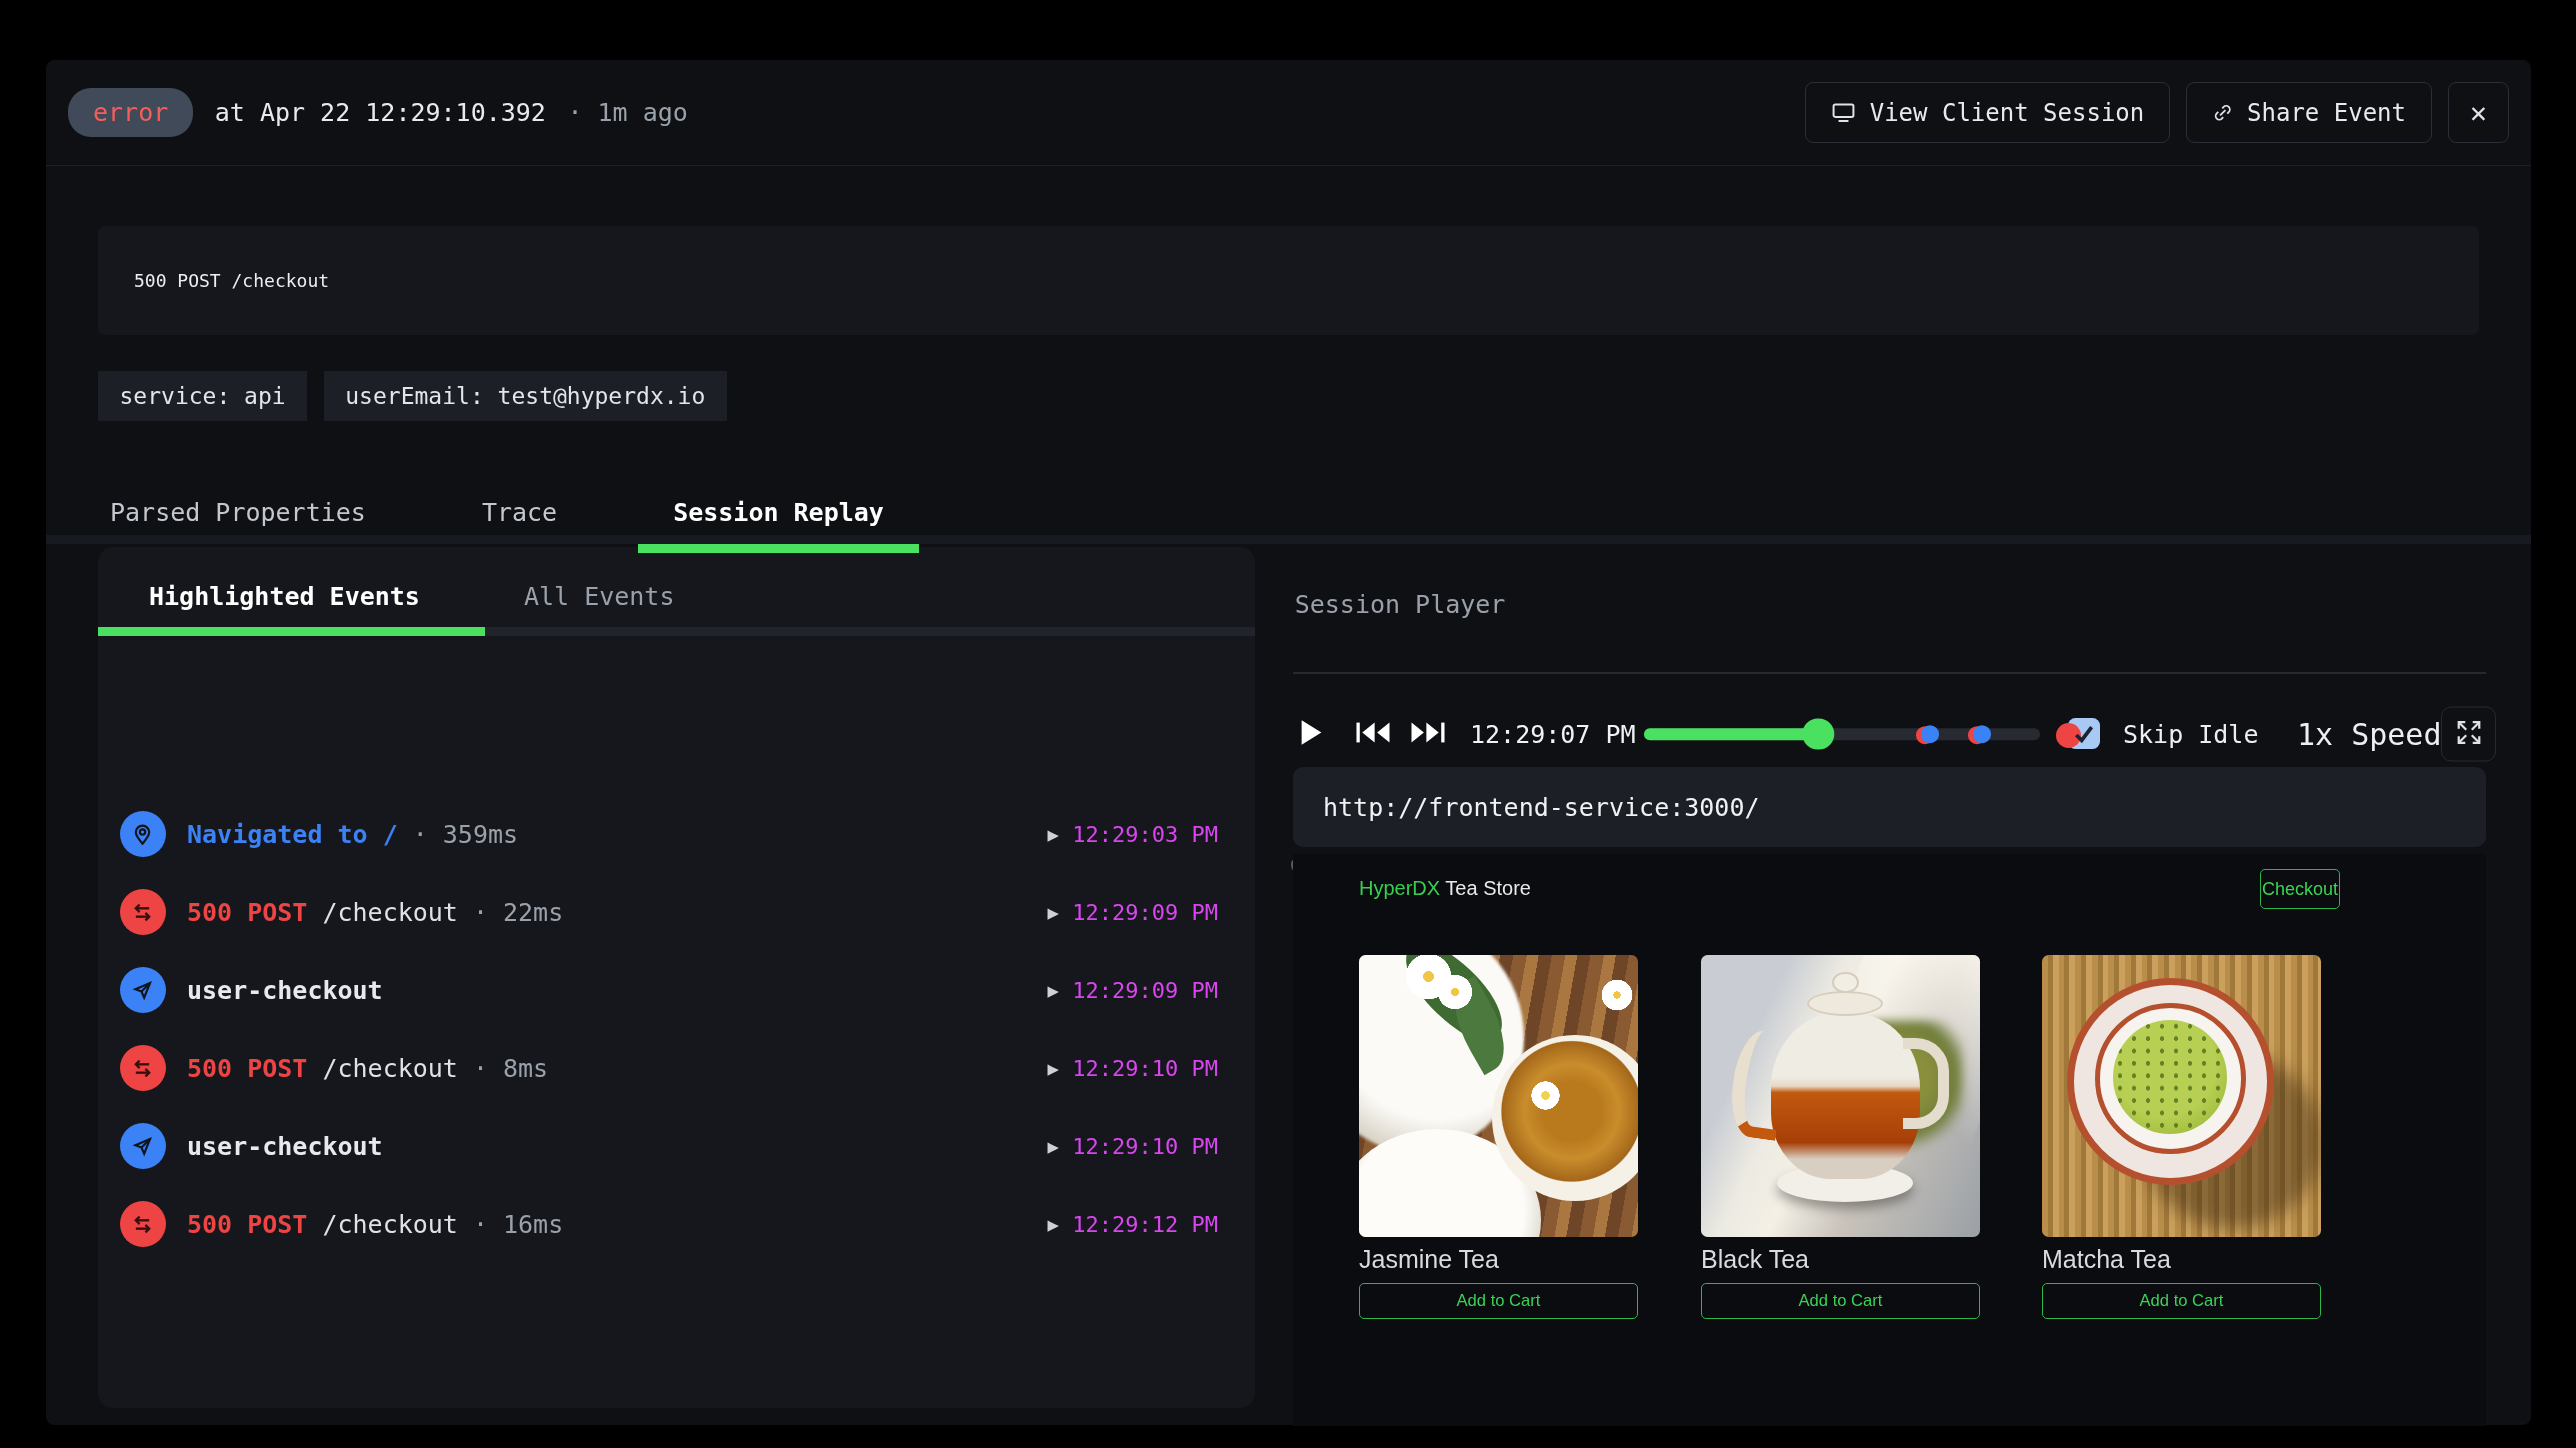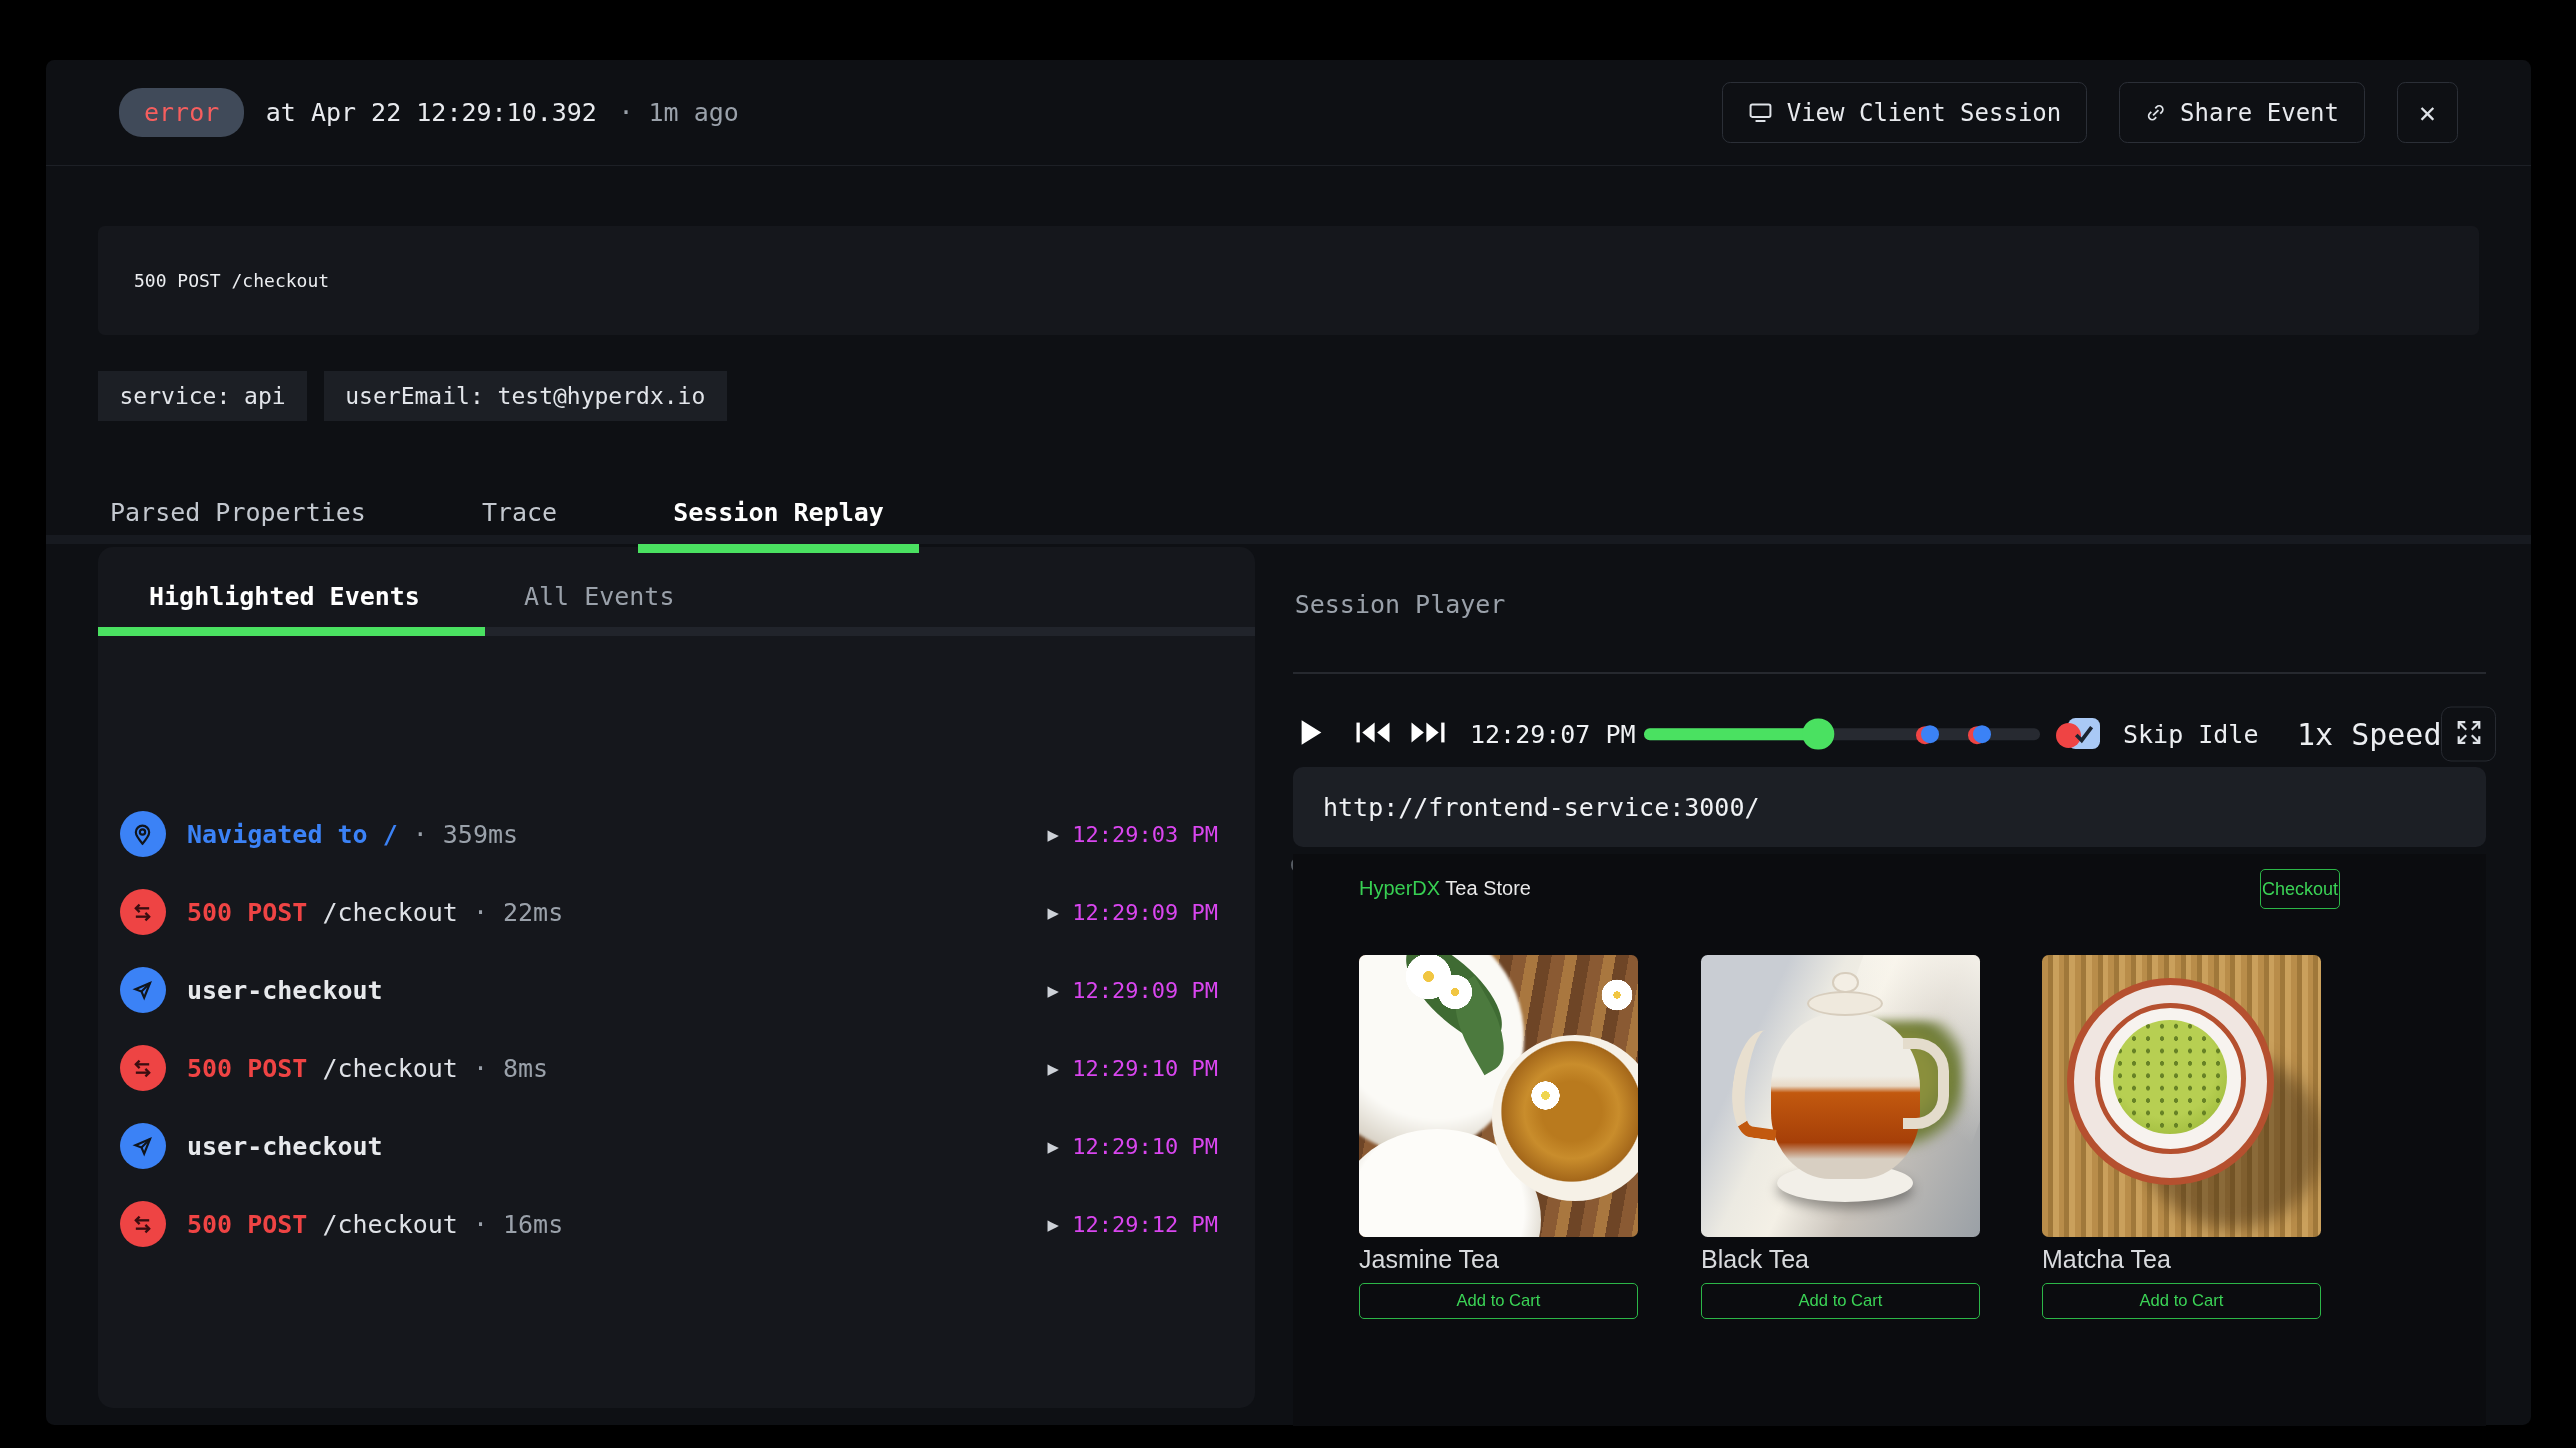--- a/index.html
+++ b/index.html
@@ -5,27 +5,27 @@
   * { margin:0; padding:0; box-sizing:border-box; }
   html,body { width:2576px; height:1449px; background:#000; overflow:hidden;
               font-family:"DejaVu Sans Mono", monospace; }
 
   .modal { position:absolute; left:46px; top:60px; width:2485px; height:1365px;
            background:#0e1014; border-radius:8.3px; }
 
   
   .topbar { position:absolute; left:0; top:0; width:100%; height:106px;
             display:flex; align-items:center; justify-content:space-between;
-            padding:0 73px; border-bottom:1.7px solid #1d2026; }
+            padding:0 22px; border-bottom:1.7px solid #1d2026; }
   .topbar-left { display:flex; align-items:center; gap:21.5px; }
   .level-badge { background:#404a59; color:#f65e5e; font-size:25px;
                  padding:10px 25px; border-radius:23px; }
   .ts { color:#e8eaee; font-size:25px; }
   .age { color:#9aa1aa; font-size:25px; }
-  .topbar-right { display:flex; align-items:center; gap:32px; }
+  .topbar-right { display:flex; align-items:center; gap:16px; }
   .tb-btn { display:flex; align-items:center; gap:13.3px; height:61px; padding:0 25px;
             background:transparent; border:1.7px solid #2b2f37; border-radius:8.3px;
             color:#e8eaee; font-size:24px; font-family:inherit; cursor:pointer; }
   .tb-btn svg { display:block; }
   .close-btn { width:61px; justify-content:center; padding:0; font-size:28px; color:#dfe3e8; }
 
   
   .title-box { position:absolute; left:52px; top:166px; width:2381px; height:109px;
                background:#15171c; border-radius:6.6px; display:flex; align-items:center;
                padding-left:36px; color:#eceef1; font-size:18px; }

